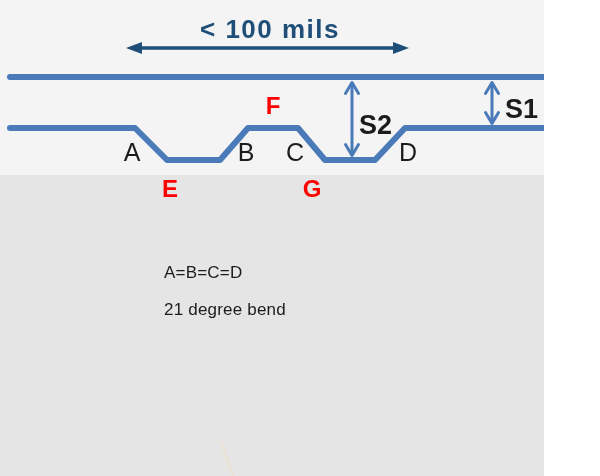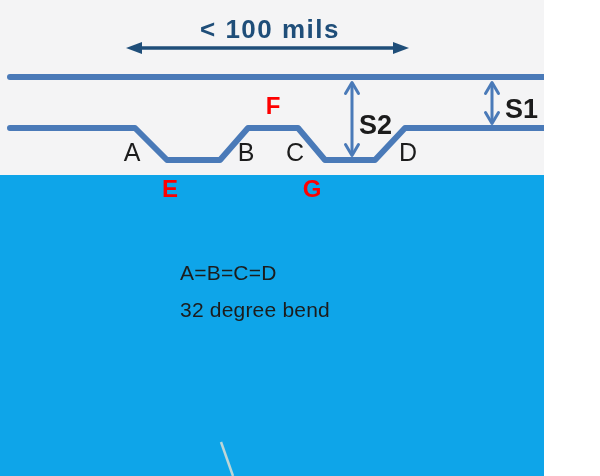--- a/index.html
+++ b/index.html
@@ -5,33 +5,33 @@
   html, body {
     margin: 0;
     padding: 0;
     background: #ffffff;
     font-family: "Liberation Sans", sans-serif;
   }
   .stage {
     position: relative;
     width: 544px;
     height: 476px;
-    background: #0ea5e9;
+    background: #e5e5e5;
     overflow: hidden;
   }
   .diagram-svg {
     position: absolute;
     left: 0;
     top: 0;
   }
   .notes {
     position: absolute;
-    left: 180px;
+    left: 164px;
     top: 254px;
-    font-size: 21px;
+    font-size: 17px;
     line-height: 37px;
     color: #1c1c1c;
     letter-spacing: 0.2px;
     white-space: nowrap;
   }
   .notes .note-line { height: 37px; }
   .diag-label {
     font-family: "Liberation Sans", sans-serif;
   }
 </style>
@@ -78,16 +78,16 @@
     <text class="diag-label" x="312" y="197" text-anchor="middle" font-size="24" font-weight="bold" fill="#fe0000">G</text>
 
     <text class="diag-label" x="359" y="134" text-anchor="start" font-size="27" font-weight="600" fill="#1c1c1c">S2</text>
     <text class="diag-label" x="505" y="118" text-anchor="start" font-size="27" font-weight="600" fill="#1c1c1c">S1</text>
 
     <line x1="221" y1="442" x2="233" y2="476" stroke="#eae3d3" stroke-width="2.5" opacity="0.8"></line>
   </svg>
 
   <div class="notes">
     <div class="note-line">A=B=C=D</div>
-    <div class="note-line">32 degree bend</div>
+    <div class="note-line">21 degree bend</div>
   </div>
 
 </div>
 
 </body></html>

